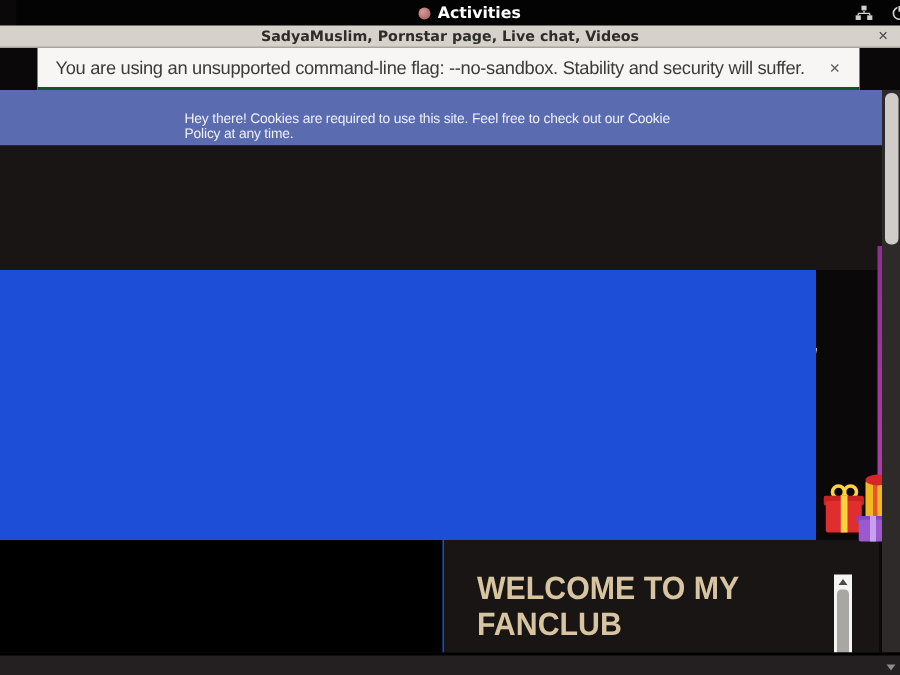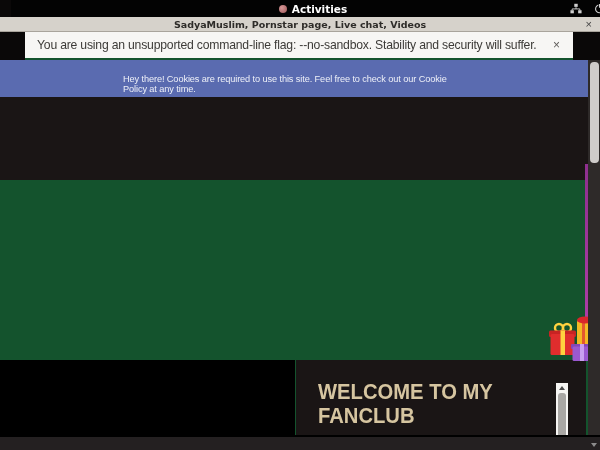--- a/index.html
+++ b/index.html
@@ -55,21 +55,21 @@
                 border-bottom:5px solid #2e7d4f; }
   .broken-img:after { content:""; position:absolute; right:-3px; top:-3px; width:6px; height:6px;
                 background:#1a1515; transform:rotate(45deg); }
   .logo-text { position:absolute; left:11px; top:8px; color:#cabb97; font-size:12px;
                letter-spacing:1.6px; font-weight:bold; }
   .hdr-actions { position:absolute; left:444px; top:131px; display:flex; align-items:center; gap:14px; }
   .hdr-link { display:flex; align-items:center; gap:5px; cursor:pointer; }
   .hdr-link span { color:#e6dcc7; font-size:7.5px; font-weight:bold; font-style:italic; letter-spacing:0.8px; }
 
   
-  .mainarea { position:absolute; left:0; top:180px; width:600px; height:257px; background:#14532d; }
+  .mainarea { position:absolute; left:0; top:180px; width:544px; height:257px; background:#1d4ed8; }
   .videopanel { position:absolute; left:0; top:180px; width:295px; height:165px; background:#000; }
   .rightcol { position:absolute; left:296px; top:180px; width:290px; height:255px; background:#1a1515; }
 
   .fan-heading { position:absolute; left:318px; top:201px; width:230px;
                  color:#d6c5a0; font-size:21.5px; line-height:23.5px; font-weight:bold;
                  letter-spacing:0px; transform:scaleX(0.94); transform-origin:left top; }
   .fan-text { position:absolute; left:318px; top:257px; width:237px; height:107px; overflow:hidden;
               color:#c6bfb4; font-size:7.8px; line-height:13.4px; letter-spacing:-0.15px; }
   .fan-text p { margin-bottom:12px; }
 

